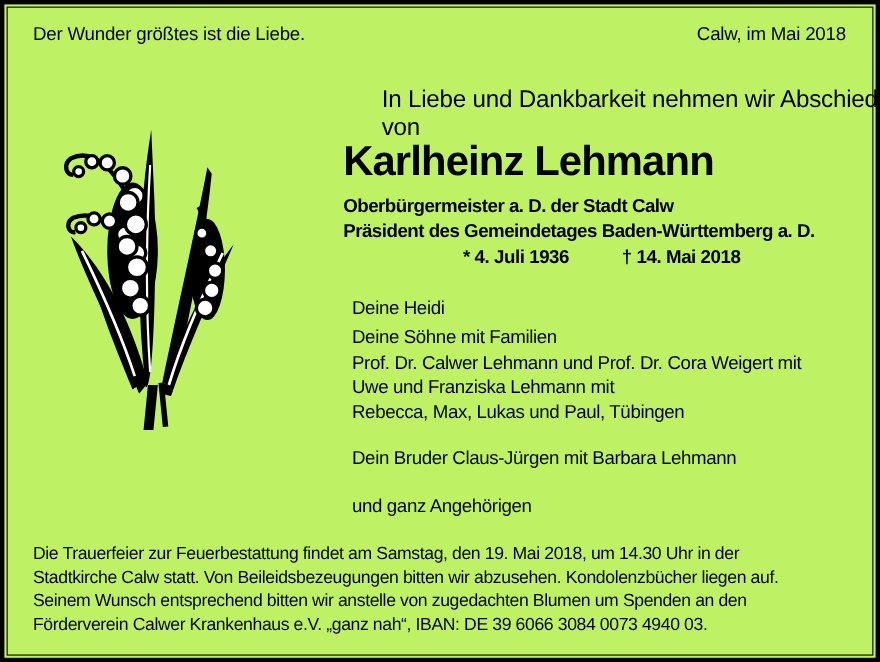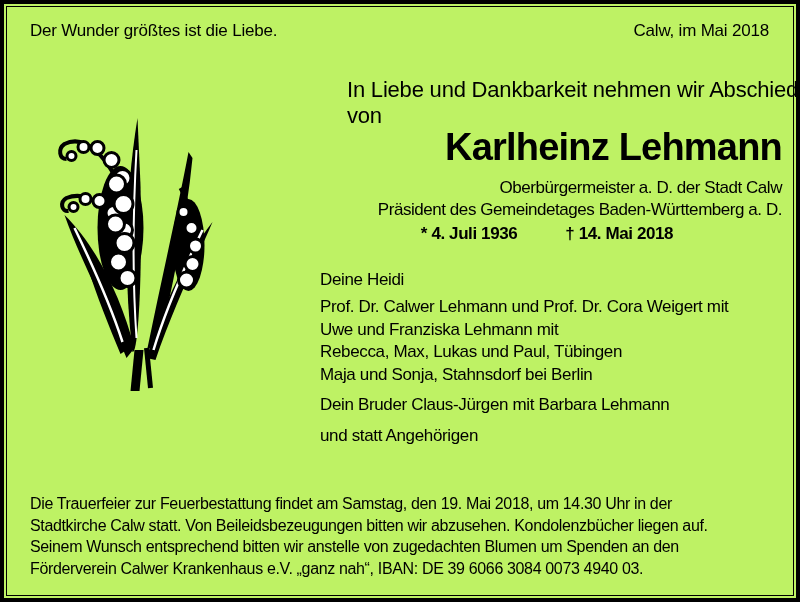--- a/index.html
+++ b/index.html
@@ -20,43 +20,43 @@
     position:absolute; right:31px; top:21px;
     font-size:17px; letter-spacing:-0.2px;text-align:right;
   }
   .intro {
     position:absolute; left:313px; top:77px;
     font-size:22px; letter-spacing:-0.2px;margin-left:34px;
   }
 
   .header-block {
     position:absolute; left:312px; top:126px; width:470px;
-    text-align:right;
+    text-align:left;
   }
   .deceased-name {
     font-size:38px; font-weight:bold; letter-spacing:-0.8px;
     line-height:42px; white-space:nowrap;
   }
   .deceased-title {
-    font-weight:normal; font-size:17px; letter-spacing:-0.45px;
+    font-weight:bold; font-size:17px; letter-spacing:-0.45px;
     line-height:22px; white-space:nowrap;
   }
   .deceased-title.first { margin-top:9px; }
   .dates-row {
     display:flex; justify-content:center; gap:48px;
     font-weight:bold; font-size:17px; letter-spacing:-0.4px;
     line-height:22px; margin-top:2px;
   }
 
   .mourners {
     position:absolute; left:320px; top:269px;
     font-size:17px; letter-spacing:-0.35px; line-height:22.5px;
   }
   .mourners .grp { margin-top:4.5px; }
-  .mourners .solo { margin-top:8px; }
+  .mourners .solo { margin-top:20px; }
 
   .funeral-info {
     position:absolute; left:30px; top:493px; width:742px;
     font-size:16px; letter-spacing:-0.35px; line-height:21.7px;
   }
   .funeral-info div { white-space:nowrap; }
 
   .flower { position:absolute; left:48px; top:110px; width:180px; height:285px; }
 </style>
 </head>
@@ -125,27 +125,27 @@
     <div class="deceased-title">Präsident des Gemeindetages Baden-Württemberg a. D.</div>
     <div class="dates-row">
       <span>* 4. Juli 1936</span>
       <span>† 14. Mai 2018</span>
     </div>
   </div>
 
   <div class="mourners">
     <div>Deine Heidi</div>
     <div class="grp">
+      <div>Deine Söhne mit Familien</div>
       <div>Prof. Dr. Calwer Lehmann und Prof. Dr. Cora Weigert mit</div>
       <div>Uwe und Franziska Lehmann mit</div>
       <div>Rebecca, Max, Lukas und Paul, Tübingen</div>
-      <div>Maja und Sonja, Stahnsdorf bei Berlin</div>
     </div>
     <div class="solo">Dein Bruder Claus-Jürgen mit Barbara Lehmann</div>
-    <div class="solo">und statt Angehörigen</div>
+    <div class="solo">und ganz Angehörigen</div>
   </div>
 
   <div class="funeral-info">
     <div>Die Trauerfeier zur Feuerbestattung findet am Samstag, den 19. Mai 2018, um 14.30 Uhr in der</div>
     <div>Stadtkirche Calw statt. Von Beileidsbezeugungen bitten wir abzusehen. Kondolenzbücher liegen auf.</div>
     <div>Seinem Wunsch entsprechend bitten wir anstelle von zugedachten Blumen um Spenden an den</div>
     <div>Förderverein Calwer Krankenhaus e.V. „ganz nah“, IBAN: DE 39 6066 3084 0073 4940 03.</div>
   </div>
 </div>
 

